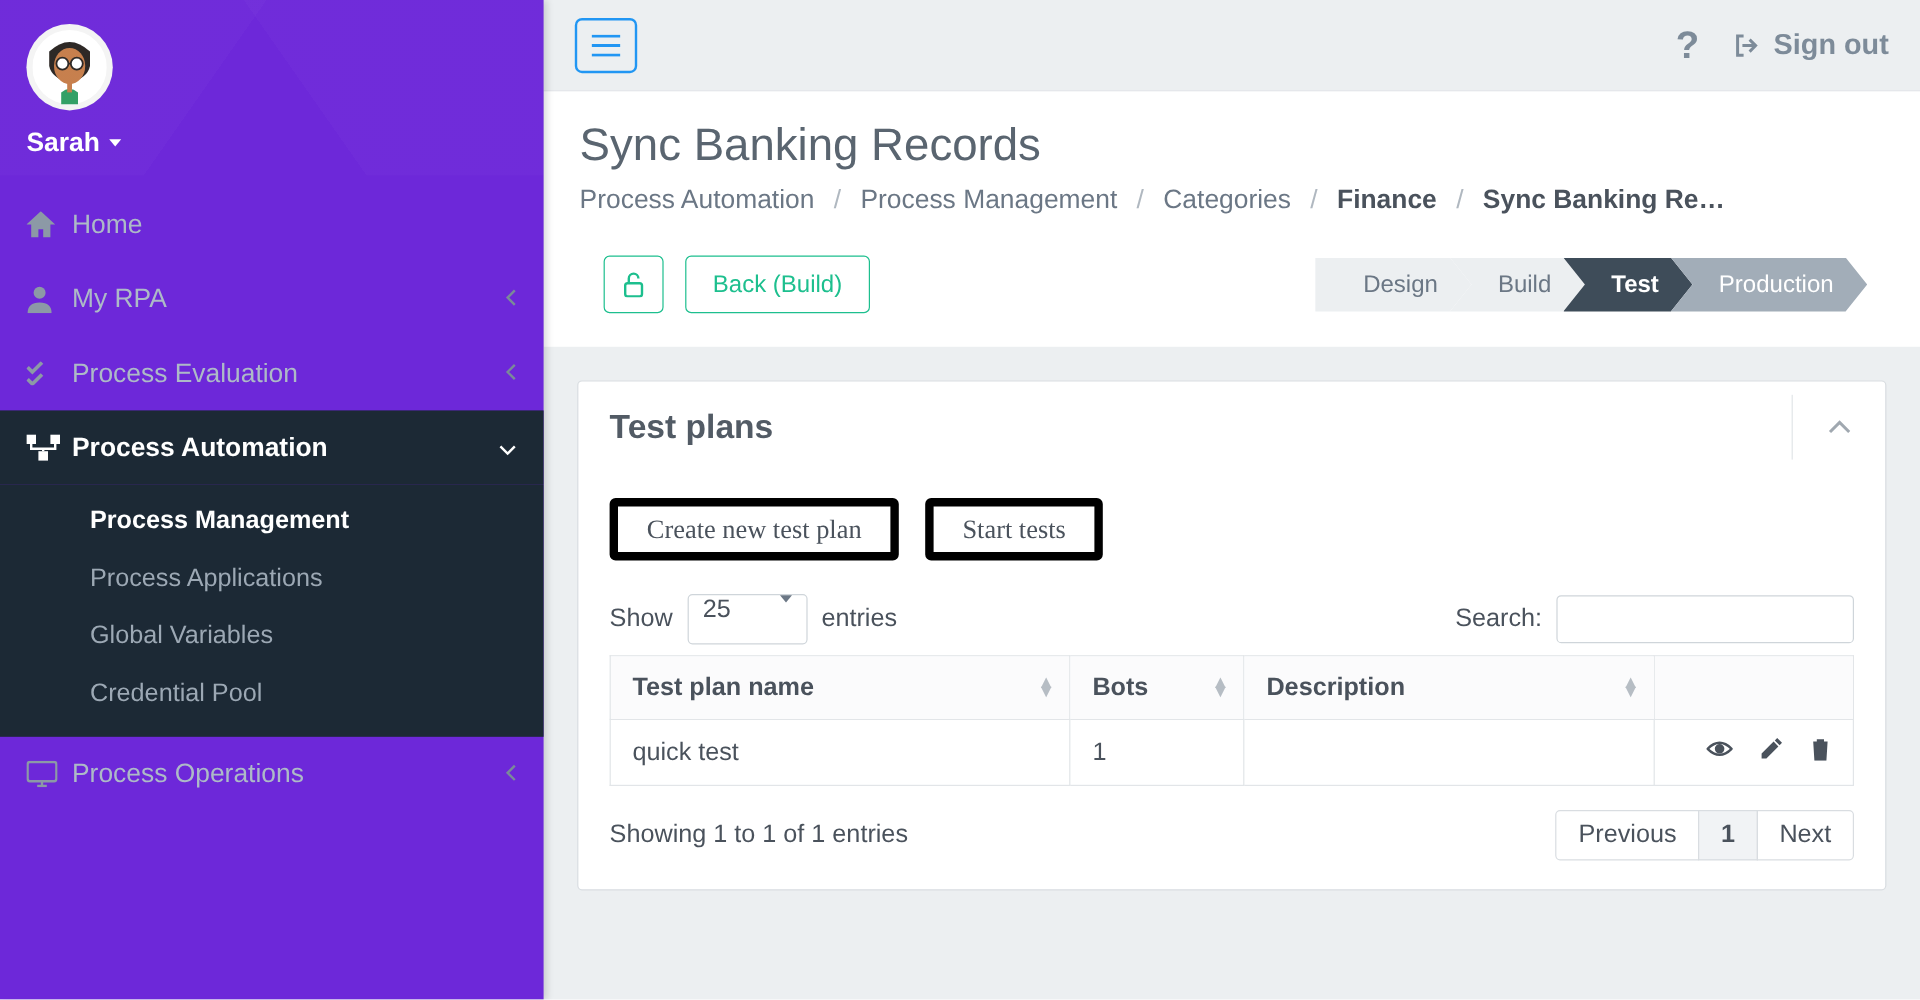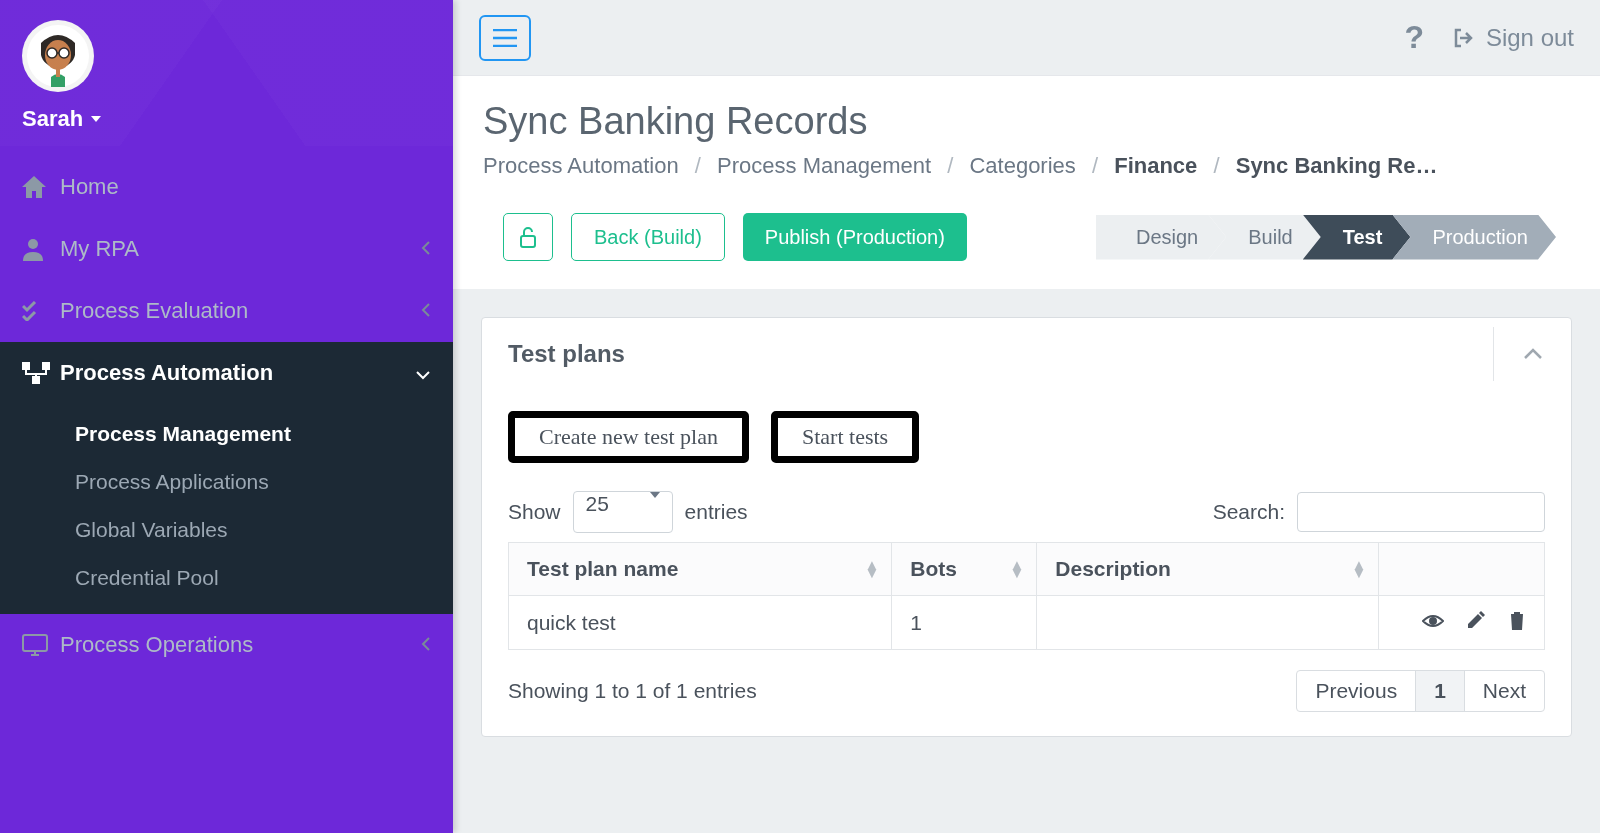--- a/index.html
+++ b/index.html
@@ -25,21 +25,21 @@
 .subnav { background: #1c2935; padding: 6px 0 12px; }
 .sub-item { padding: 12px 22px 12px 75px; font-size: 21px; color: #9ca8b4; cursor: pointer; }
 .sub-item.active { color: #fff; font-weight: 600; }
 
 
 .main { flex: 1; display: flex; flex-direction: column; background: #fff; }
 .topbar { height: 76px; background: #eceff1; display: flex; align-items: center; padding: 0 26px; justify-content: space-between; border-bottom: 1px solid #e5e7eb; }
 .ham-btn { width: 52px; height: 46px; border: 2px solid #2196f3; border-radius: 6px; display: flex; align-items: center; justify-content: center; cursor: pointer; }
 .ham-btn svg { stroke: #2196f3; }
 .top-right { display: flex; align-items: center; gap: 28px; color: #7d8b99; }
-.signout { display: flex; align-items: center; gap: 10px; font-size: 24px; cursor: pointer; }
+.signout { display: flex; align-items: center; gap: 10px; font-size: 24px; cursor: pointer; font-weight: bold; }
 .help-icon { font-size: 32px; font-weight: 700; cursor: pointer; }
 
 .page { padding: 24px 30px 0 30px; }
 .page-title { font-size: 38px; color: #5a6570; font-weight: 400; }
 .breadcrumbs { margin-top: 10px; font-size: 22px; color: #6b7785; }
 .breadcrumbs span { cursor: pointer; }
 .breadcrumbs .sep { margin: 0 10px; color: #b0b8c0; }
 .breadcrumbs .strong { font-weight: 700; color: #4a525c; }
 
 .actions-row { display: flex; align-items: center; justify-content: space-between; margin-top: 34px; padding: 0 14px 0 20px; }
@@ -52,21 +52,21 @@
 .stepper { display: flex; }
 .step { height: 45px; display: flex; align-items: center; padding: 0 28px 0 40px; font-size: 20px; color: #6b7785; background: #eceff1; position: relative; margin-left: -18px; clip-path: polygon(0 0, calc(100% - 18px) 0, 100% 50%, calc(100% - 18px) 100%, 0 100%, 18px 50%); }
 .step:first-child { margin-left: 0; clip-path: polygon(0 0, calc(100% - 18px) 0, 100% 50%, calc(100% - 18px) 100%, 0 100%); }
 .step.active { background: #3e4c59; color: #fff; font-weight: 600; }
 .step.secondary { background: #a2adb8; color: #fff; }
 
 .content-area { background: #eceff1; margin-top: 28px; padding: 28px; flex: 1; }
 
 .panel { background: #fff; border: 1px solid #d9dde1; border-radius: 4px; }
 .panel-header { display: flex; align-items: center; justify-content: space-between; padding: 22px 26px; border-bottom: 1px solid transparent; }
-.panel-title { font-size: 24px; font-weight: 600; color: #525b65; }
+.panel-title { font-size: 28px; font-weight: 600; color: #525b65; }
 .collapse-btn { width: 78px; height: 54px; border-left: 1px solid #e2e5e8; display: flex; align-items: center; justify-content: center; margin: -22px -26px -22px 0; cursor: pointer; }
 .panel-body { padding: 20px 26px 24px; }
 
 .tp-actions { display: flex; gap: 22px; }
 .btn-white { border: 7px solid #000000; background: #fff; color: #4a525c; border-radius: 5px; height: 52px; padding: 0 24px; font-size: 22px; display: inline-flex; align-items: center; cursor: pointer; font-family: Liberation Serif, serif; }
 
 .table-toolbar { display: flex; justify-content: space-between; align-items: center; margin-top: 28px; font-size: 21px; color: #4a525c; }
 .show-wrap { display: flex; align-items: center; gap: 12px; }
 .select-box { width: 100px; height: 42px; border: 1px solid #cfd5da; border-radius: 4px; display: flex; align-items: flex-start; justify-content: space-between; padding: 0 12px; cursor: pointer; }
 .select-caret { width:0;height:0;border-left:5px solid transparent;border-right:5px solid transparent;border-top:6px solid #6b7785; }
@@ -227,23 +227,20 @@
       <div class="actions-row">
         <div class="action-left">
           <div class="btn btn-lock">
             <svg width="18" height="22" viewBox="0 0 18 22" fill="none" stroke="#1dbf8e" stroke-width="2">
                 <rect x="2" y="10" width="14" height="11" rx="2"></rect>
                 <path d="M5 10 V6 a4 4 0 0 1 8 0"></path>
               </svg>
           </div>
           <div class="btn btn-outline-green">
               <span>Back (Build)</span>
-            </div>
-          <div class="btn btn-green">
-              <span>Publish (Production)</span>
             </div>
         </div>
         <div class="stepper">
           <div class="step">
               <span>Design</span>
             </div>
           <div class="step">
               <span>Build</span>
             </div>
           <div class="step active">

